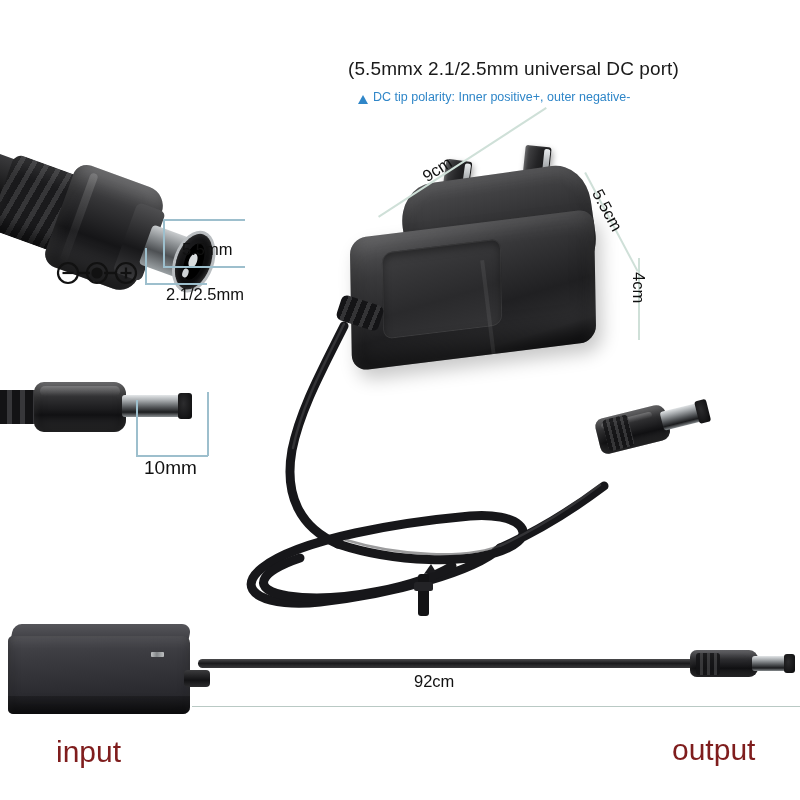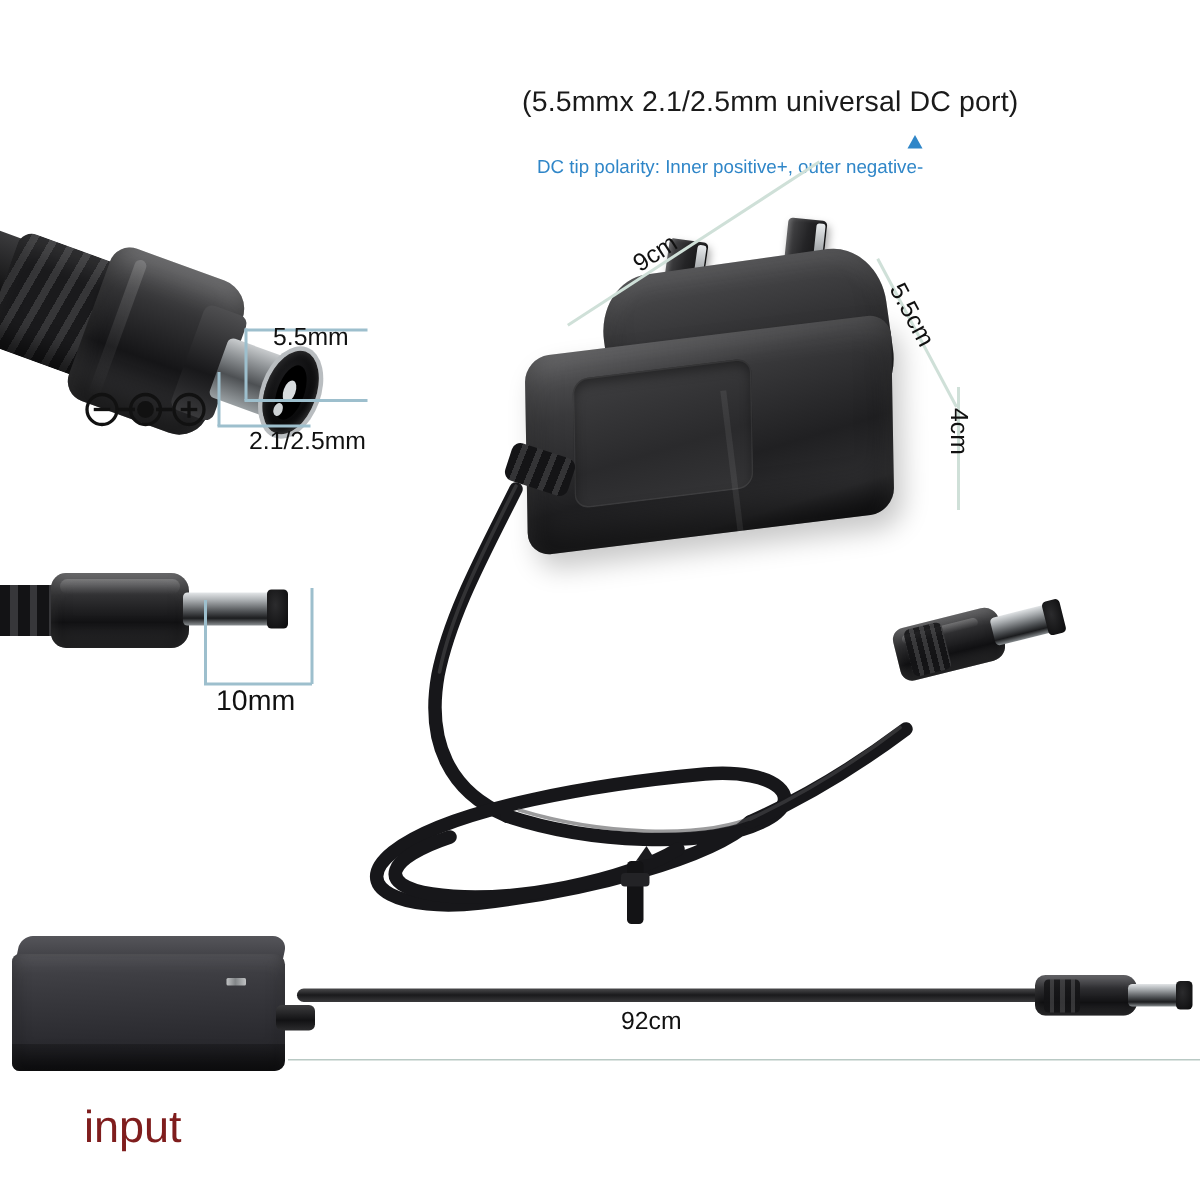--- a/index.html
+++ b/index.html
@@ -11,21 +11,21 @@
   }
   .stage{position:absolute;inset:0;}
   .abs{position:absolute;}
 
   
   .title{
     left:348px;top:58px;font-size:19px;letter-spacing:.1px;color:#1a1a1a;white-space:nowrap;
   }
   .warn{
     left:358px;top:90px;font-size:12.5px;color:#2f86c8;white-space:nowrap;
-    display:flex;align-items:flex-end;gap:5px;flex-direction:column;
+    display:flex;align-items:flex-end;gap:5px;
   }
   .warn-tri{
     width:0;height:0;border-left:5.5px solid transparent;border-right:5.5px solid transparent;
     border-bottom:9px solid #2f86c8;display:block;
   }
   .dimtext{font-size:16.5px;color:#111;white-space:nowrap;}
   .dimtext.sm{font-size:19px;}
   .bigword{font-size:30px;color:#7f1d1d;white-space:nowrap;}
 
   
@@ -250,21 +250,21 @@
     <div class="hole-in"></div>
     <div class="hole-in2"></div>
   </div>
 
   <div class="abs cline" style="left:163px;top:219px;width:82px;height:1.5px;"></div>
   <div class="abs cline" style="left:163px;top:266px;width:82px;height:1.5px;"></div>
   <div class="abs cline" style="left:163px;top:219px;width:1.5px;height:48px;"></div>
   <div class="abs cline" style="left:145px;top:248px;width:1.5px;height:36px;"></div>
   <div class="abs cline" style="left:145px;top:283px;width:62px;height:1.5px;"></div>
 
-  <div class="abs dimtext" style="left:182px;top:216px;">5.5mm</div>
+  <div class="abs dimtext" style="left:182px;top:240px;">5.5mm</div>
   <div class="abs dimtext" style="left:134px;top:285px;margin-left:32px;">2.1/2.5mm</div>
 
   <div class="abs" id="polarity">
     <svg width="82" height="26" viewBox="0 0 82 26" aria-hidden="true">
       <line x1="22" y1="13" x2="34" y2="13" stroke="#111" stroke-width="2.4"></line>
       <line x1="48" y1="13" x2="59" y2="13" stroke="#111" stroke-width="2.4"></line>
       <circle cx="12" cy="13" r="10" fill="none" stroke="#111" stroke-width="2.2"></circle>
       <line x1="6.5" y1="13" x2="17.5" y2="13" stroke="#111" stroke-width="2.2"></line>
       <circle cx="41" cy="13" r="10" fill="none" stroke="#111" stroke-width="2.2"></circle>
       <circle cx="41" cy="13" r="5.6" fill="#111"></circle>
@@ -352,14 +352,15 @@
     <div class="g"></div>
     <div class="rib"></div>
     <div class="pin"></div>
     <div class="pintip"></div>
   </div>
 
   <div class="abs measline" style="left:192px;top:706px;width:608px;height:1.3px;"></div>
   <div class="abs dimtext" style="left:414px;top:672px;">92cm</div>
 
   <div class="abs bigword" style="left:56px;top:735px;">input</div>
+  <div class="abs bigword" style="left:672px;top:733px;">output</div>
 
 </div>
 
 </body></html>

